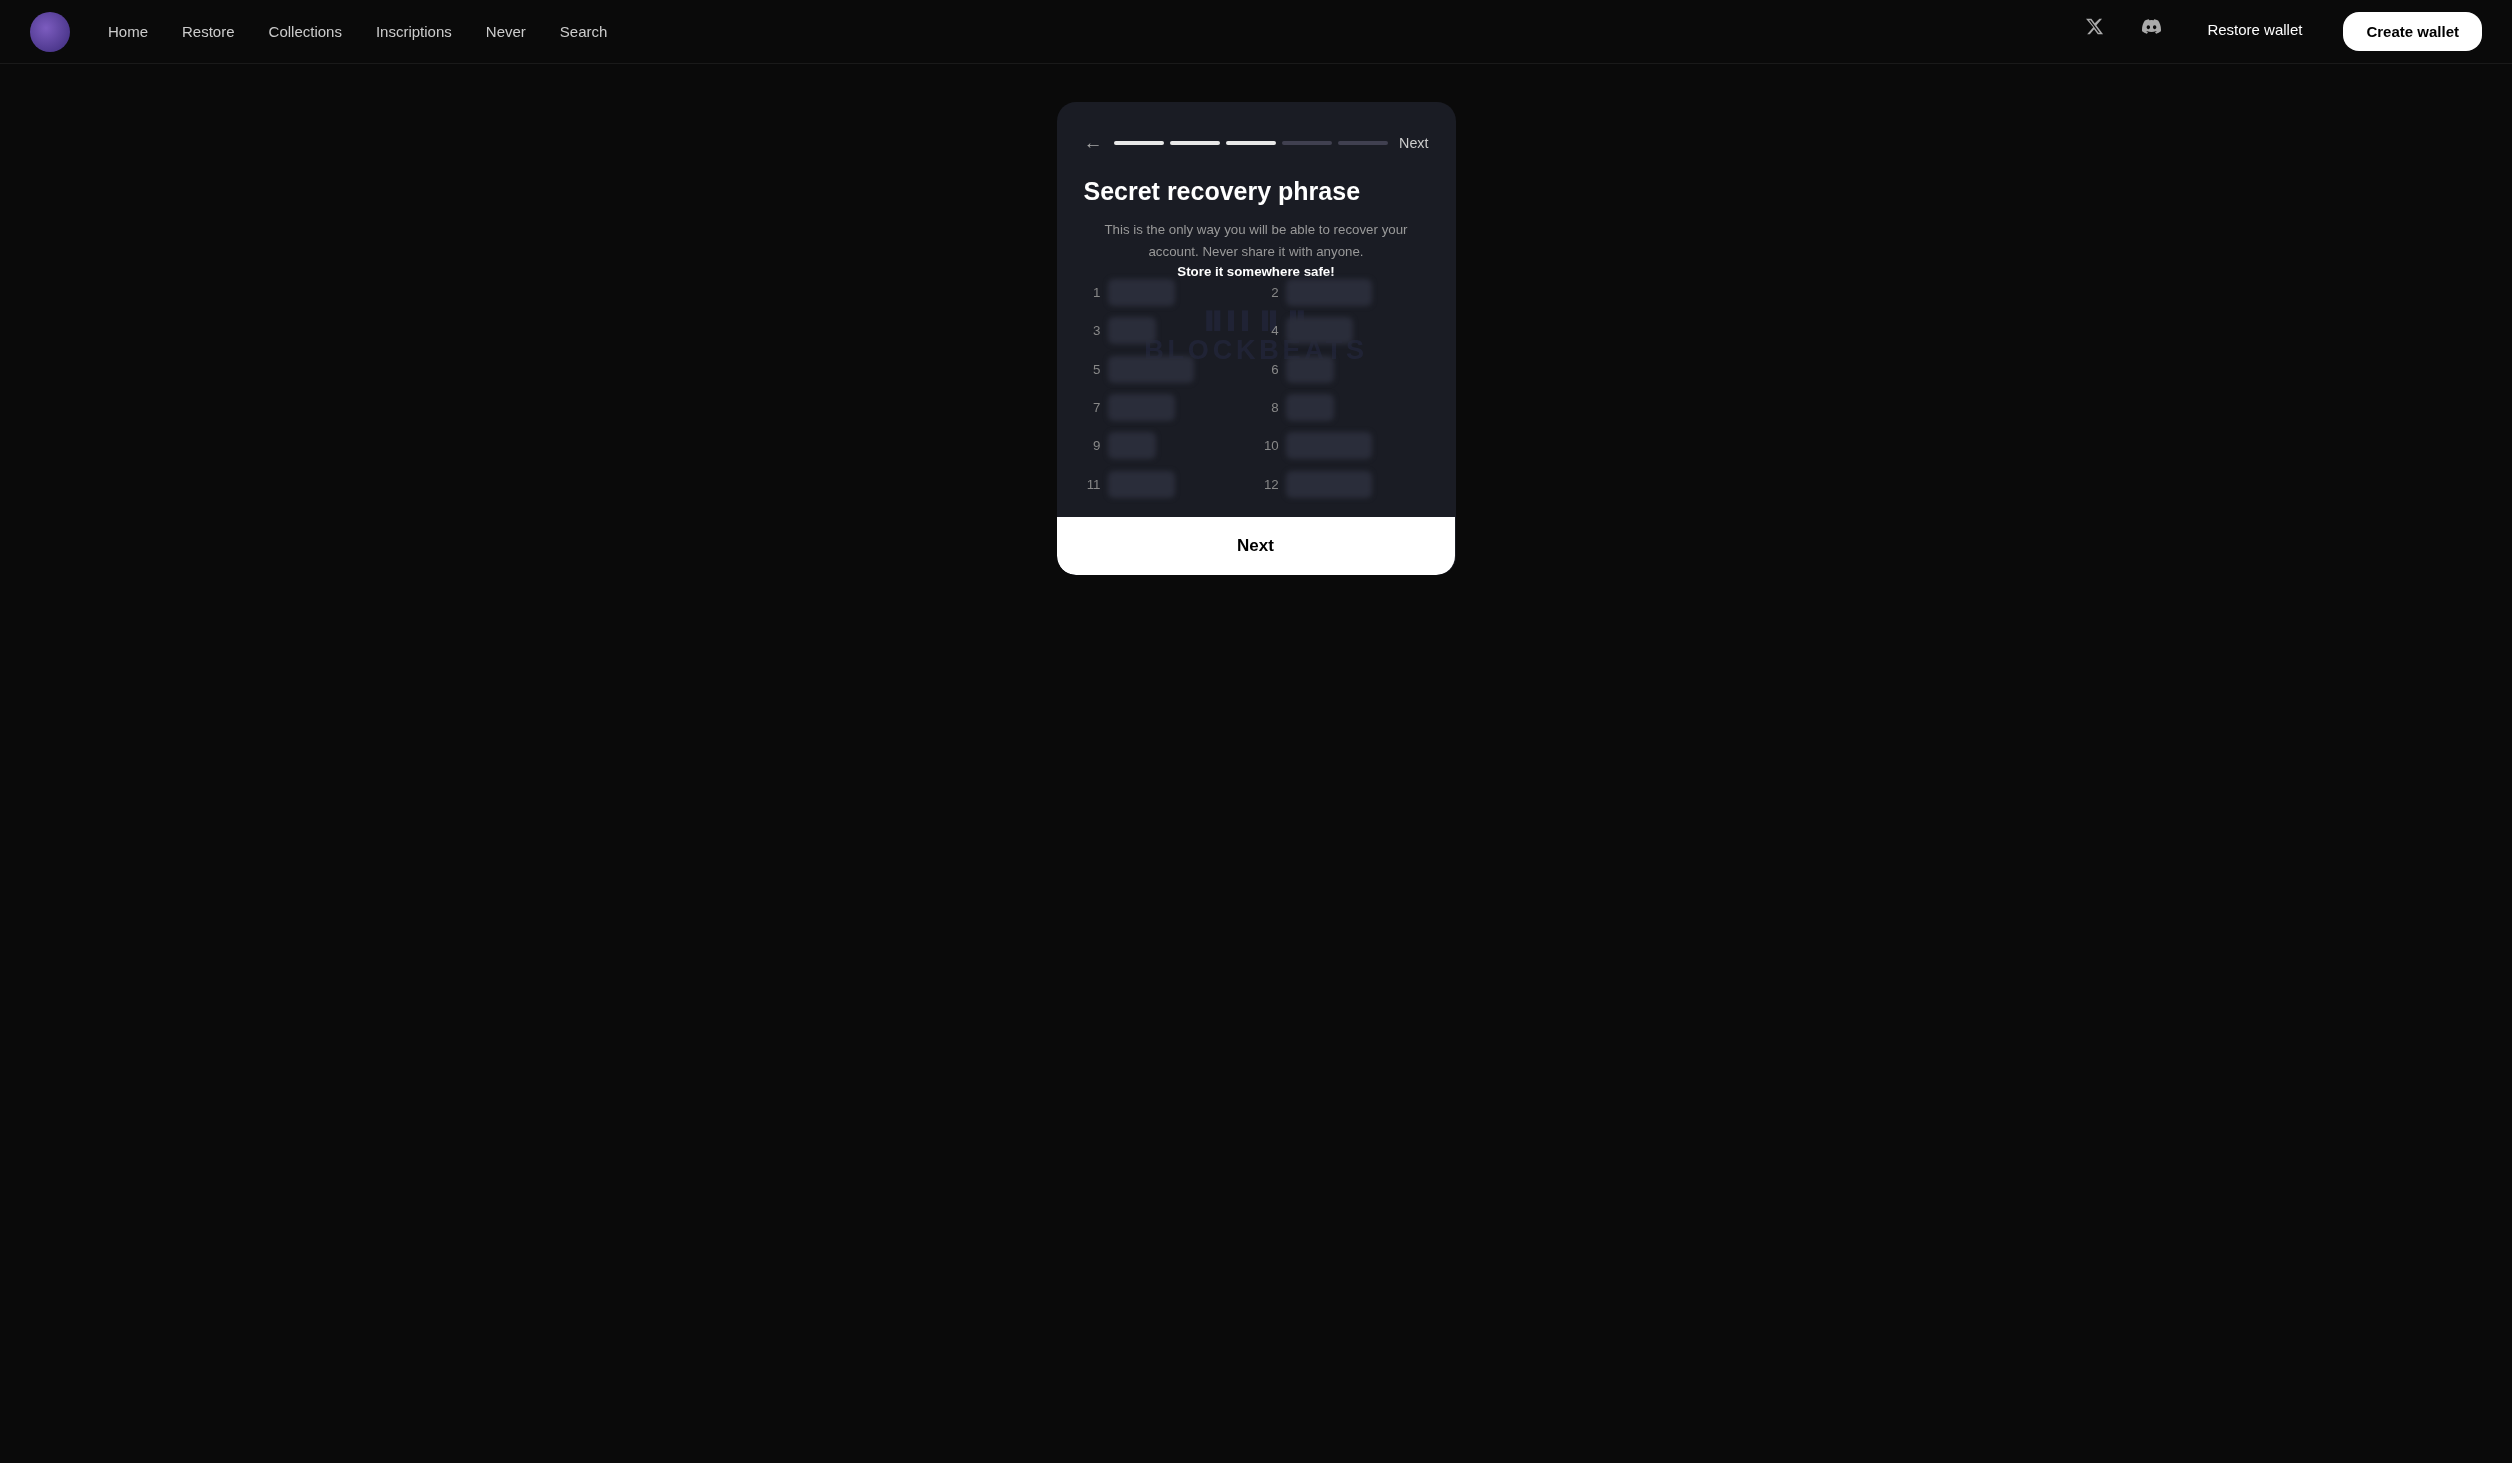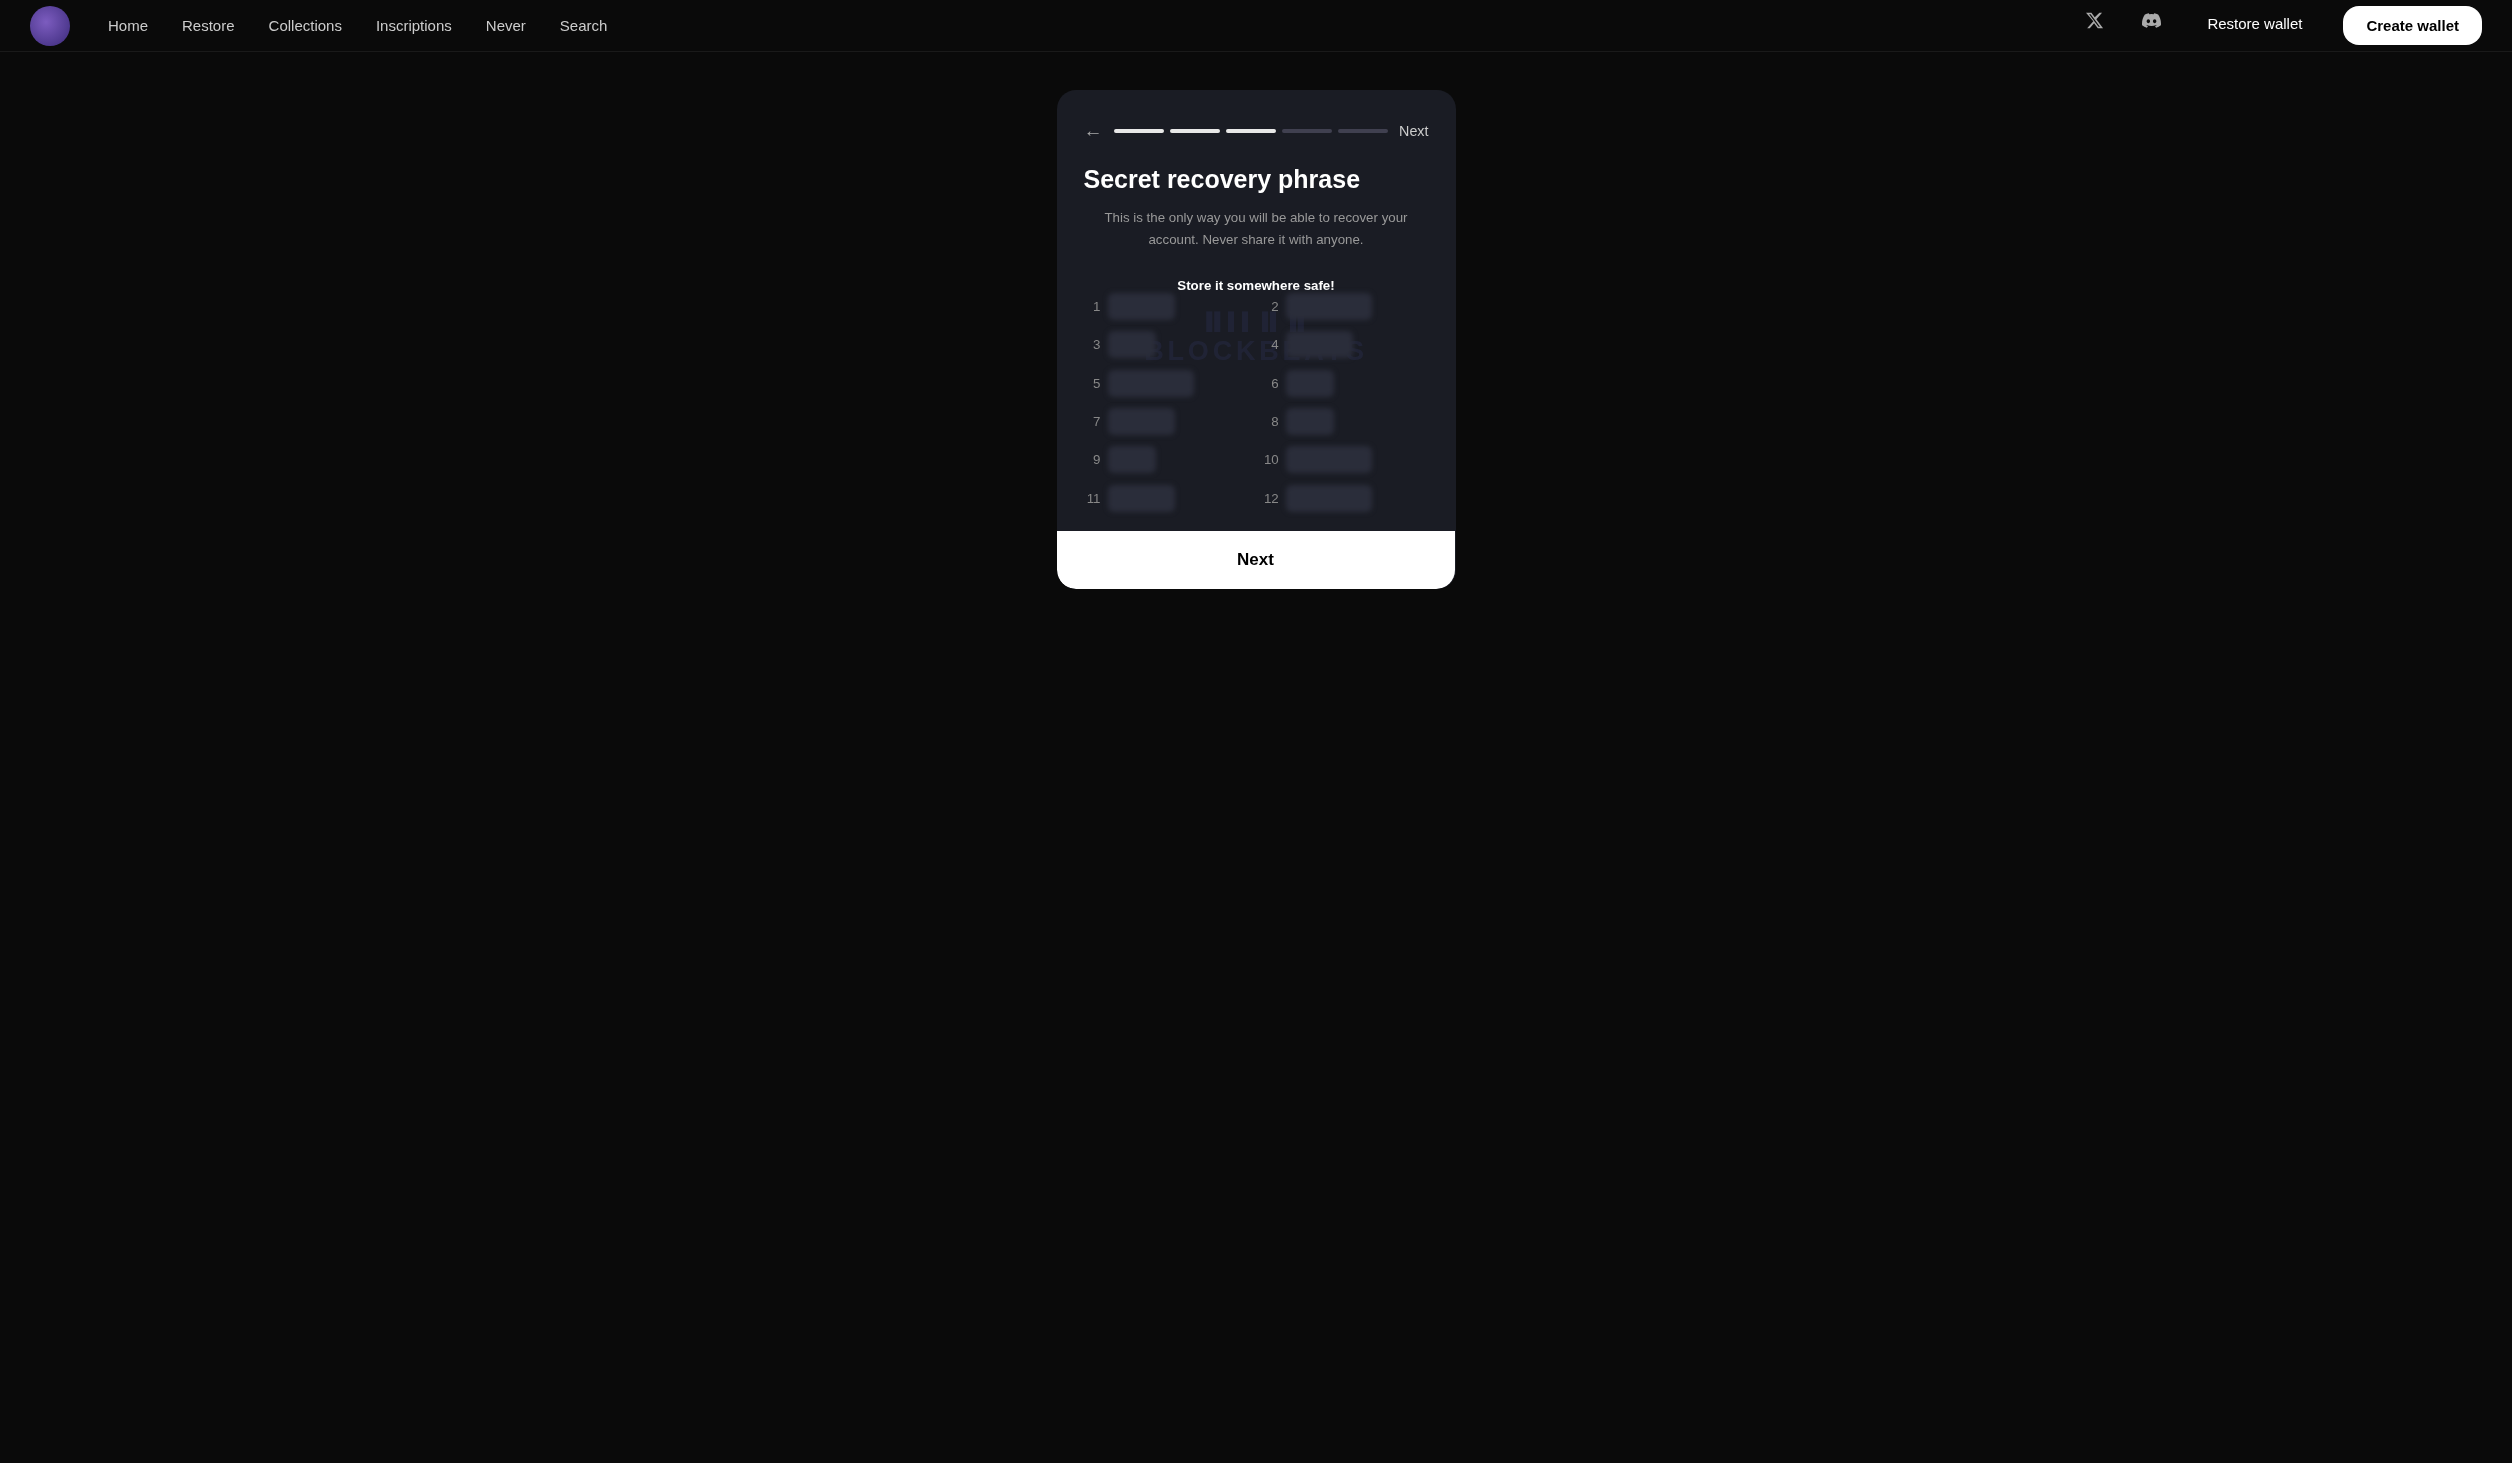--- a/index.html
+++ b/index.html
@@ -9,21 +9,21 @@
       font-family: -apple-system, BlinkMacSystemFont, 'Segoe UI', sans-serif;
       min-height: 100vh;
       overflow-x: hidden;
     }
 
     
     .navbar {
       display: flex;
       align-items: center;
       padding: 0 30px;
-      height: 52px;
+      height: 64px;
       background: #0a0a0a;
       border-bottom: 1px solid #1a1a1a;
     }
     .navbar-logo {
       width: 40px;
       height: 40px;
       border-radius: 50%;
       background: radial-gradient(circle at 40% 40%, #7c5cbf, #3b2a7a);
       margin-right: 38px;
       flex-shrink: 0;
@@ -152,21 +152,21 @@
       font-weight: 700;
       text-align: left;
       margin-bottom: 13.3px;
       color: #fff;
     }
     .card-desc {
       font-size: 13.3px;
       color: #999;
       text-align: center;
       line-height: 1.6;
-      margin-bottom: 28px;
+      margin-bottom: 2px;
     }
     .store-safe {
       font-size: 13.3px;
       font-weight: 700;
       color: #fff;
       text-align: center;
     }
 
     
     .word-grid {

